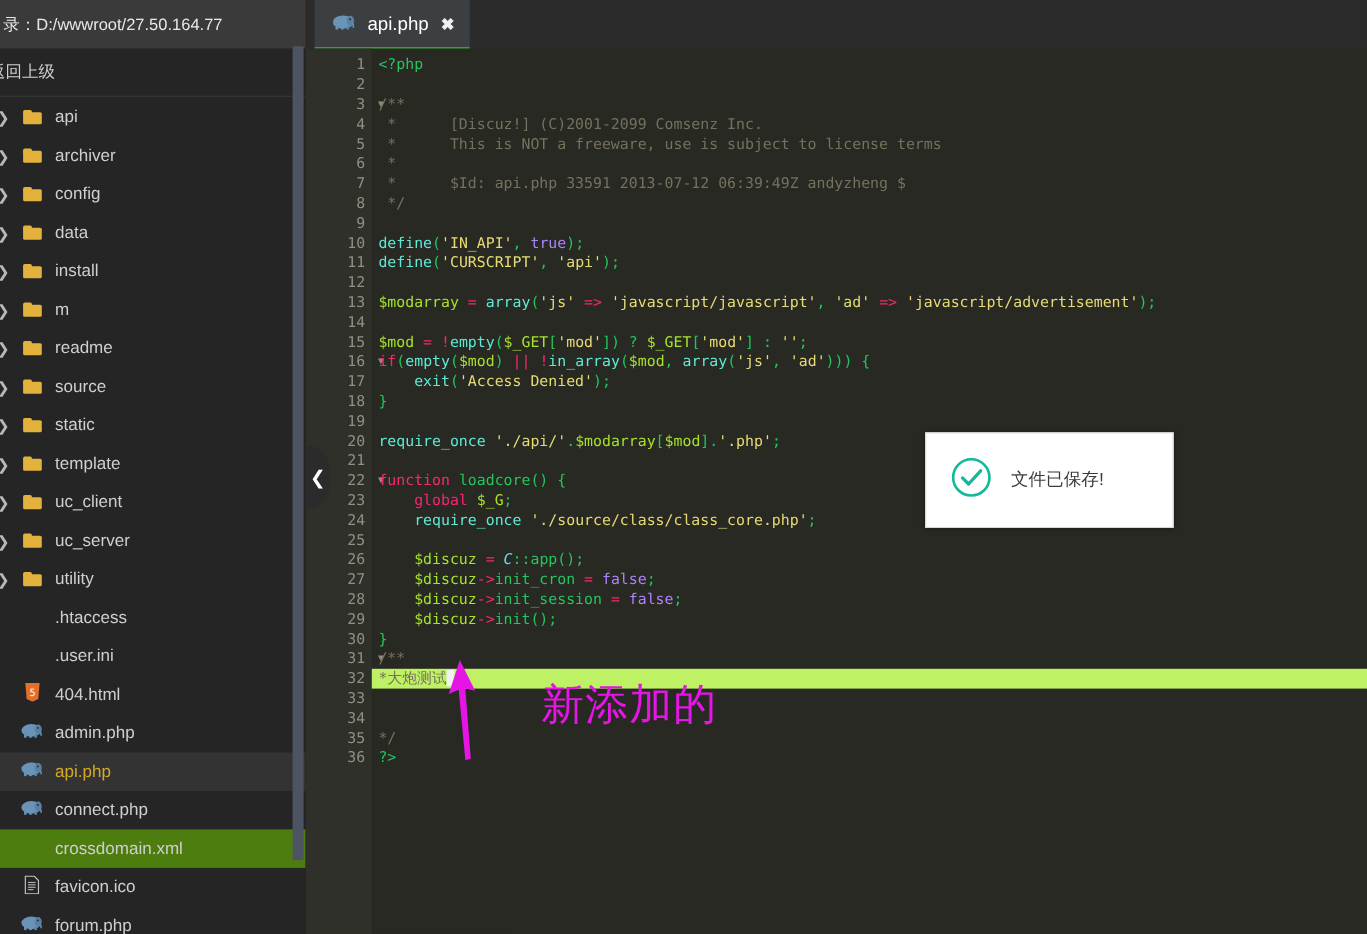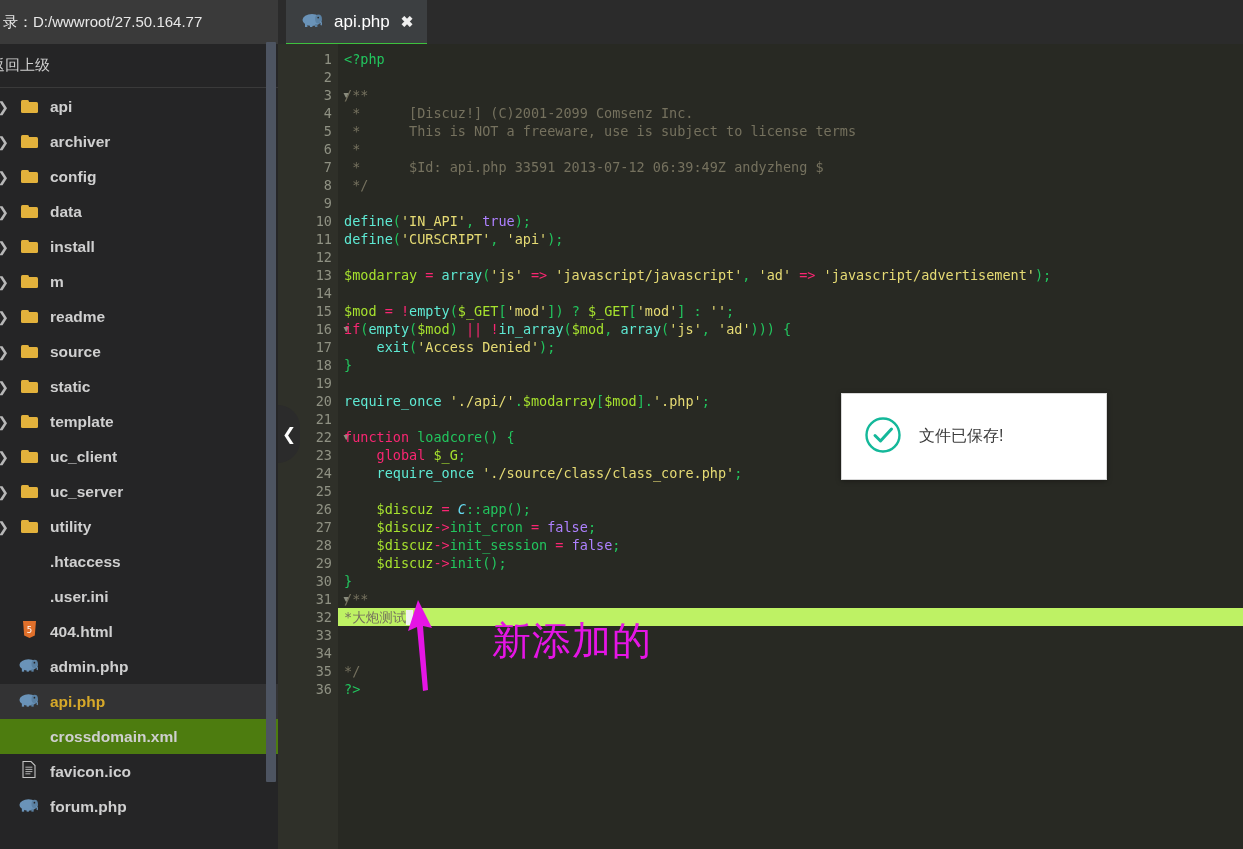--- a/index.html
+++ b/index.html
@@ -49,21 +49,21 @@
   .frow.active .fname { color: #d6a829; }
   .chev {
     width: 22px; flex: 0 0 22px; text-align: center;
     color: #b8b8b8; font-size: 14px; margin-left: -8px;
   }
   .chev.empty { visibility: hidden; }
   .ico {
     width: 30px; flex: 0 0 30px;
     display: flex; align-items: center; justify-content: center;
   }
-  .fname { margin-left: 6px; font-weight: bold; }
+  .fname { margin-left: 6px; }
 
   
   .folder-g { width: 17px; height: 13px; position: relative; }
   .folder-g:before {
     content:""; position:absolute; left:0; top:2px;
     width:17px; height:11px; background:#e3b23c; border-radius:1.5px;
   }
   .folder-g:after {
     content:""; position:absolute; left:0; top:0;
     width:8px; height:4px; background:#e3b23c; border-radius:1.5px 1.5px 0 0;
@@ -164,21 +164,21 @@
   .c-cls  { color: #66d9ef; font-style: italic; }
 
   .caret {
     display: inline-block; width: 7px; height: 15px;
     background: #f1f1f1; vertical-align: -3px;
   }
 
   
   #toast {
     position: absolute; left: 841px; top: 393px;
-    width: 266px; height: 87px;
+    width: 226px; height: 87px;
     background: #ffffff;
     border: 1px solid #d8d8d8;
     box-shadow: 0 1px 5px rgba(0,0,0,.35);
     display: flex; align-items: center; gap: 16px;
     padding-left: 21px; z-index: 8;
   }
   #toast .tmsg { color: #3b3b3b; font-size: 16px; }
 
   
   #ann-arrow { position: absolute; left: 398px; top: 600px; z-index: 9; }
@@ -338,20 +338,35 @@
                 <ellipse cx="10" cy="7" rx="9.5" ry="6" fill="#6a93b8"></ellipse>
                 <ellipse cx="16.5" cy="6" rx="3.4" ry="4.6" fill="#5a81a3"></ellipse>
                 <circle cx="16.2" cy="4.6" r="0.9" fill="#252526"></circle>
                 <path d="M18.6 8 q2.2 1.6 1.1 4.4 l-1.3-.5 q.9-2-.8-3.2z" fill="#6a93b8"></path>
                 <rect x="3" y="11" width="2.4" height="3" fill="#6a93b8"></rect>
                 <rect x="8" y="11" width="2.4" height="3" fill="#6a93b8"></rect>
                 <rect x="13" y="11" width="2.4" height="3" fill="#5a81a3"></rect>
               </svg></span>
           </span>
           <span class="fname">api.php</span>
+        </div>
+        <div class="frow">
+          <span class="chev empty">❯</span>
+          <span class="ico">
+            <span><svg class="php-g" viewBox="0 0 21 14">
+                <ellipse cx="10" cy="7" rx="9.5" ry="6" fill="#6a93b8"></ellipse>
+                <ellipse cx="16.5" cy="6" rx="3.4" ry="4.6" fill="#5a81a3"></ellipse>
+                <circle cx="16.2" cy="4.6" r="0.9" fill="#252526"></circle>
+                <path d="M18.6 8 q2.2 1.6 1.1 4.4 l-1.3-.5 q.9-2-.8-3.2z" fill="#6a93b8"></path>
+                <rect x="3" y="11" width="2.4" height="3" fill="#6a93b8"></rect>
+                <rect x="8" y="11" width="2.4" height="3" fill="#6a93b8"></rect>
+                <rect x="13" y="11" width="2.4" height="3" fill="#5a81a3"></rect>
+              </svg></span>
+          </span>
+          <span class="fname">connect.php</span>
         </div>
         <div class="frow hover">
           <span class="chev empty">❯</span>
           <span class="ico"></span>
           <span class="fname">crossdomain.xml</span>
         </div>
         <div class="frow">
           <span class="chev empty">❯</span>
           <span class="ico">
             <span><svg class="doc-g" viewBox="0 0 14 17">

